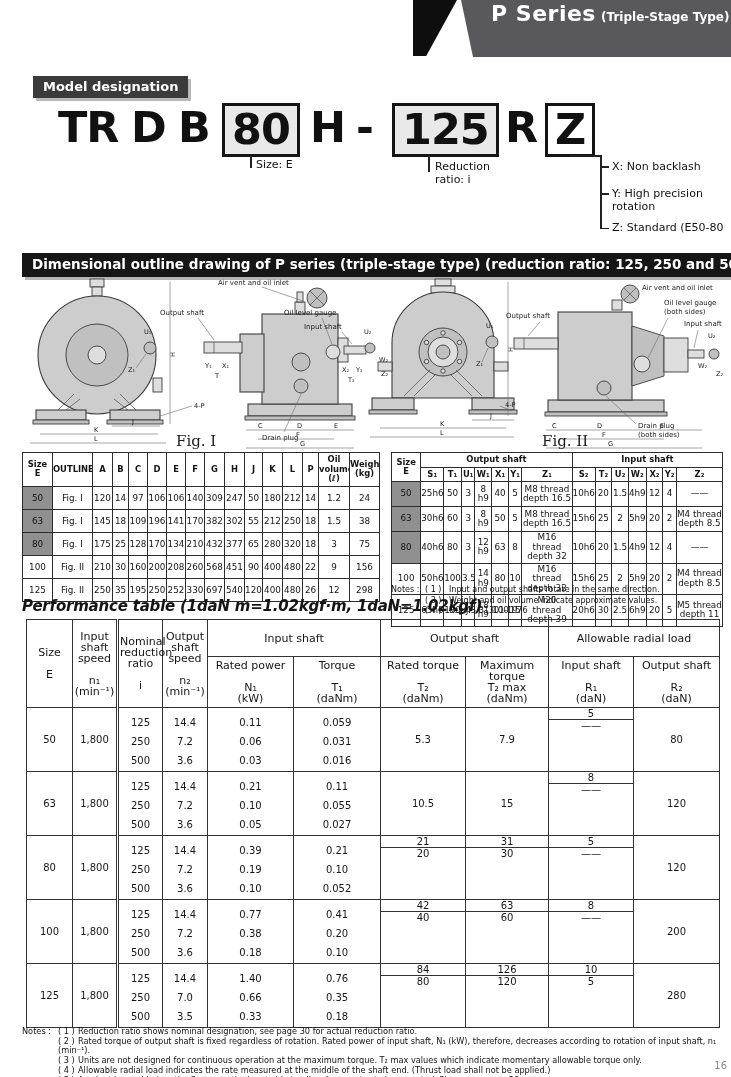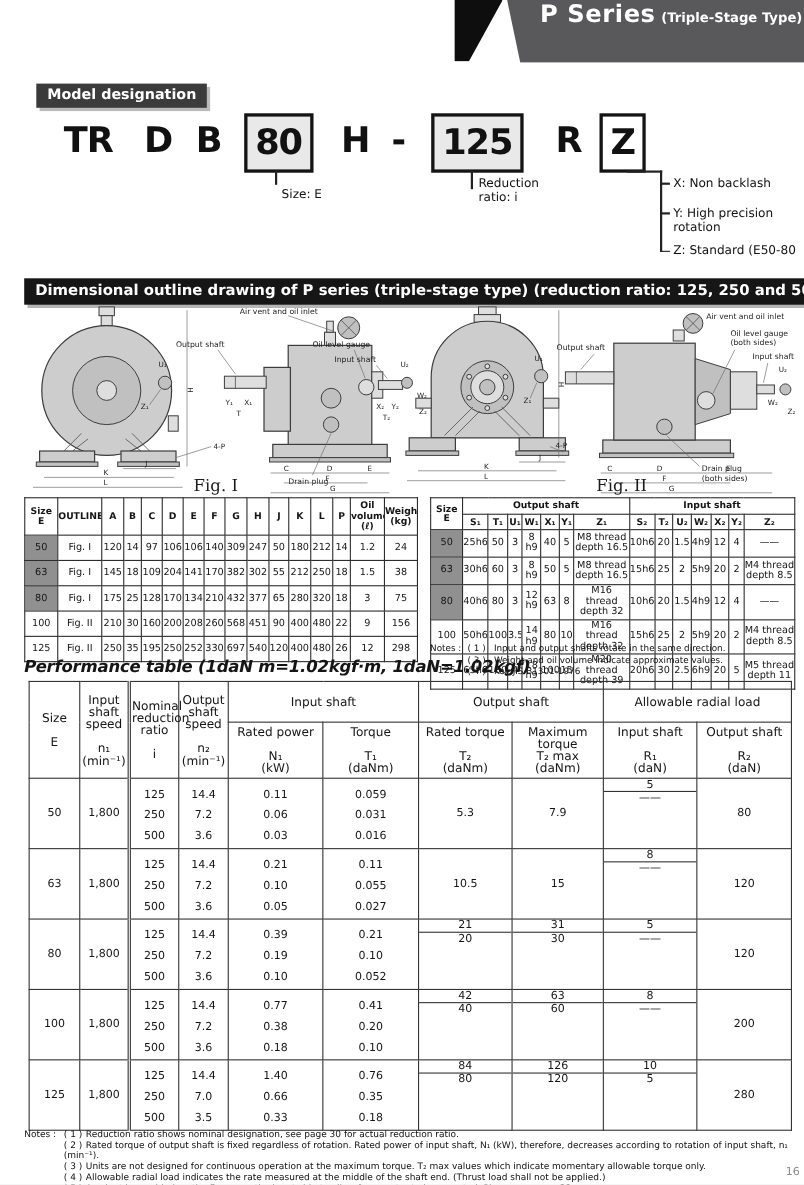--- a/index.html
+++ b/index.html
@@ -13,21 +13,21 @@
   .banner-gray{position:absolute;left:10px;top:0;right:0;height:57px;background:#59595c;
         clip-path:polygon(22px 0,100% 0,100% 100%,34px 100%);}
   .banner-line1{margin:7px 8px 0 52px;font-size:14.5px;font-weight:bold;color:#fff;letter-spacing:.2px;}
   .banner-line2{margin:1px 8px 0 52px;color:#fff;white-space:nowrap;}
   .banner-line2 .series{font-size:22px;font-weight:bold;letter-spacing:.5px;}
   .banner-line2 .series-sub{font-size:12px;font-weight:bold;}
 
   
   .model-label{position:absolute;left:33px;top:76px;background:#3b3b3b;color:#fff;
         font-size:13px;font-weight:bold;padding:3px 10px 4px;box-shadow:3px 3px 0 #b9b9b9;}
-  .ml{position:absolute;top:100px;height:54px;line-height:54px;font-size:32px;font-weight:bold;
+  .ml{position:absolute;top:100px;height:54px;line-height:54px;font-size:43px;font-weight:bold;
         color:#111;letter-spacing:-1px;}
   .ml.boxed{border:3px solid #141414;line-height:46px;height:48px;top:103px;padding:0 7px;text-align:center;}
   .ml.gbox{background:#e9e9e9;}
   .conn{position:absolute;background:#222;}
   .small-note{position:absolute;font-size:11px;color:#111;white-space:pre-line;line-height:13px;}
 
   
   .dim-bar{position:absolute;left:22px;top:253px;background:#161616;color:#fff;font-size:13.5px;
         font-weight:bold;padding:3px 10px 5px;box-shadow:3px 3px 0 #b5b5b5;white-space:nowrap;}
 
@@ -103,21 +103,21 @@
   <span class="ml" style="left:131px;">D</span>
   <span class="ml" style="left:178px;">B</span>
   <span class="ml boxed gbox" style="left:222px;">80</span>
   <span class="ml" style="left:310px;">H</span>
   <span class="ml" style="left:356px;">-</span>
   <span class="ml boxed gbox" style="left:392px;">125</span>
   <span class="ml" style="left:505px;">R</span>
   <span class="ml boxed" style="left:545px;">Z</span>
 
   <div class="conn" style="left:250px;top:155px;width:1.6px;height:13px;"></div>
-  <div class="small-note" style="left:256px;top:170px;text-align:right;">Size: E</div>
+  <div class="small-note" style="left:256px;top:158px;text-align:right;">Size: E</div>
 
   <div class="conn" style="left:428px;top:155px;width:1.6px;height:17px;"></div>
   <div class="small-note" style="left:435px;top:160px;">Reduction
 ratio: i</div>
 
   <div class="conn" style="left:570px;top:155px;width:32px;height:1.6px;"></div>
   <div class="conn" style="left:600px;top:155px;width:1.6px;height:74px;"></div>
   <div class="conn" style="left:600px;top:166px;width:9px;height:1.6px;"></div>
   <div class="conn" style="left:600px;top:193px;width:9px;height:1.6px;"></div>
   <div class="conn" style="left:600px;top:227.5px;width:9px;height:1.6px;"></div>
@@ -350,21 +350,21 @@
           <td>14</td>
           <td>1.2</td>
           <td>24</td>
         </tr>
         <tr>
           <td>63</td>
           <td>Fig. I</td>
           <td>145</td>
           <td>18</td>
           <td>109</td>
-          <td>204</td>
+          <td>196</td>
           <td>141</td>
           <td>170</td>
           <td>382</td>
           <td>302</td>
           <td>55</td>
           <td>212</td>
           <td>250</td>
           <td>18</td>
           <td>1.5</td>
           <td>38</td>

